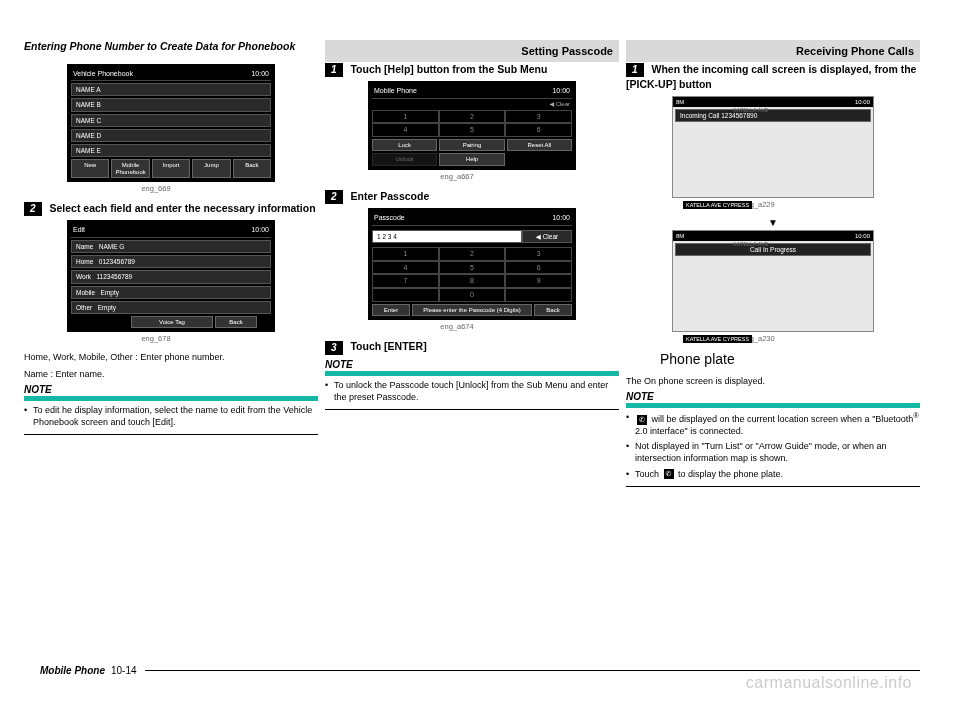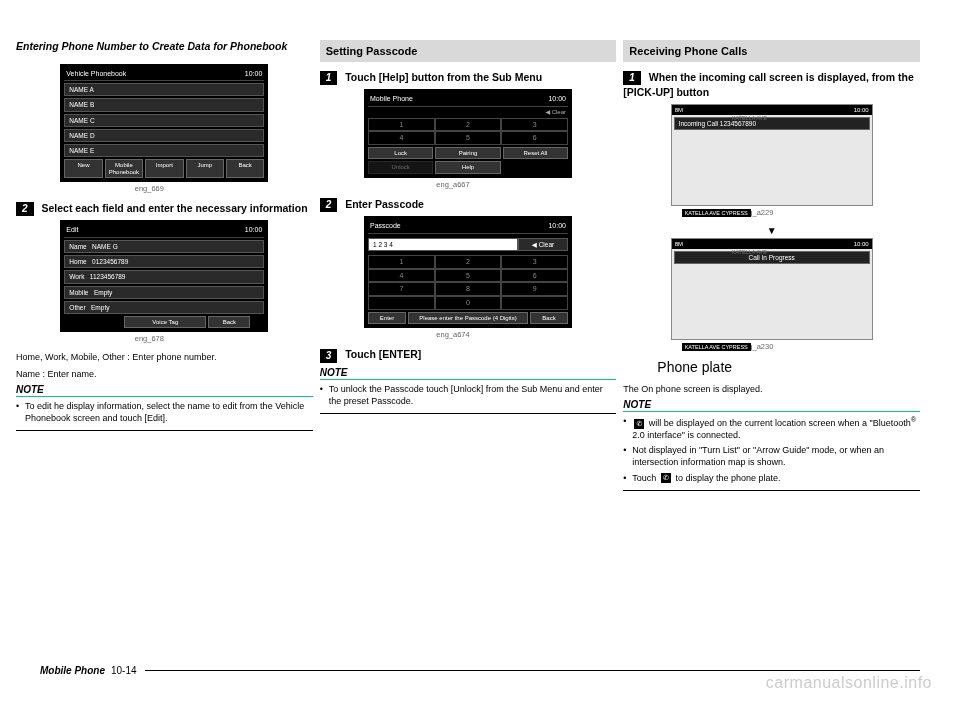--- a/index.html
+++ b/index.html
@@ -8,43 +8,42 @@
     padding: 0;
     background: #fff;
     color: #000;
     font-size: 10px;
     width: 960px;
     height: 708px;
     position: relative;
     overflow: hidden;
   }
   .page {
-    padding: 40px 40px 30px 16px;
+    padding: 40px 40px 30px 24px;
     display: flex;
     gap: 7px;
   }
   .col {
     flex: 1;
     min-width: 0;
   }
   .subhead {
     font-weight: bold;
     font-style: italic;
     font-size: 10.5px;
     margin-bottom: 10px;
     line-height: 1.3;
   }
   .section-header {
     background: #d9d9d9;
     color: #000;
     font-weight: bold;
-    text-align: left;
+    text-align: right;
     padding: 5px 6px;
     font-size: 11px;
-    margin-bottom: 8px;
   }
   .step {
     font-weight: bold;
     font-size: 10.5px;
     line-height: 1.4;
     margin-bottom: 4px;
   }
   .step .num {
     display: inline-block;
     background: #000;
@@ -156,21 +155,21 @@
   .body-text {
     font-size: 9px;
     line-height: 1.35;
     margin-bottom: 4px;
   }
   .note-head {
     font-weight: bold;
     font-style: italic;
     font-size: 10px;
     margin-top: 4px;
-    border-bottom:1px solid #14b8a6;
+    border-bottom:5px solid #14b8a6;
     display:block;
     padding-bottom:1px;
     margin-bottom:3px;
   }
   .bullet {
     font-size: 9px;
     line-height: 1.35;
     padding-left: 9px;
     position: relative;
     margin-bottom: 3px;
@@ -206,21 +205,21 @@
     padding-right:8px;
   }
   .footer-bar .line{
     flex:1;
     height:1px;
     background:#000;
   }
   .watermark{
     position:absolute;
     bottom:16px;
-    right:28px;
+    right:48px;
     font-size:16px;
     color:#ccc;
     letter-spacing:0.5px;
   }
   .downarrow{
     text-align:center;
     font-size:10px;
     margin:2px 0;
   }
   .phone-plate-label{

